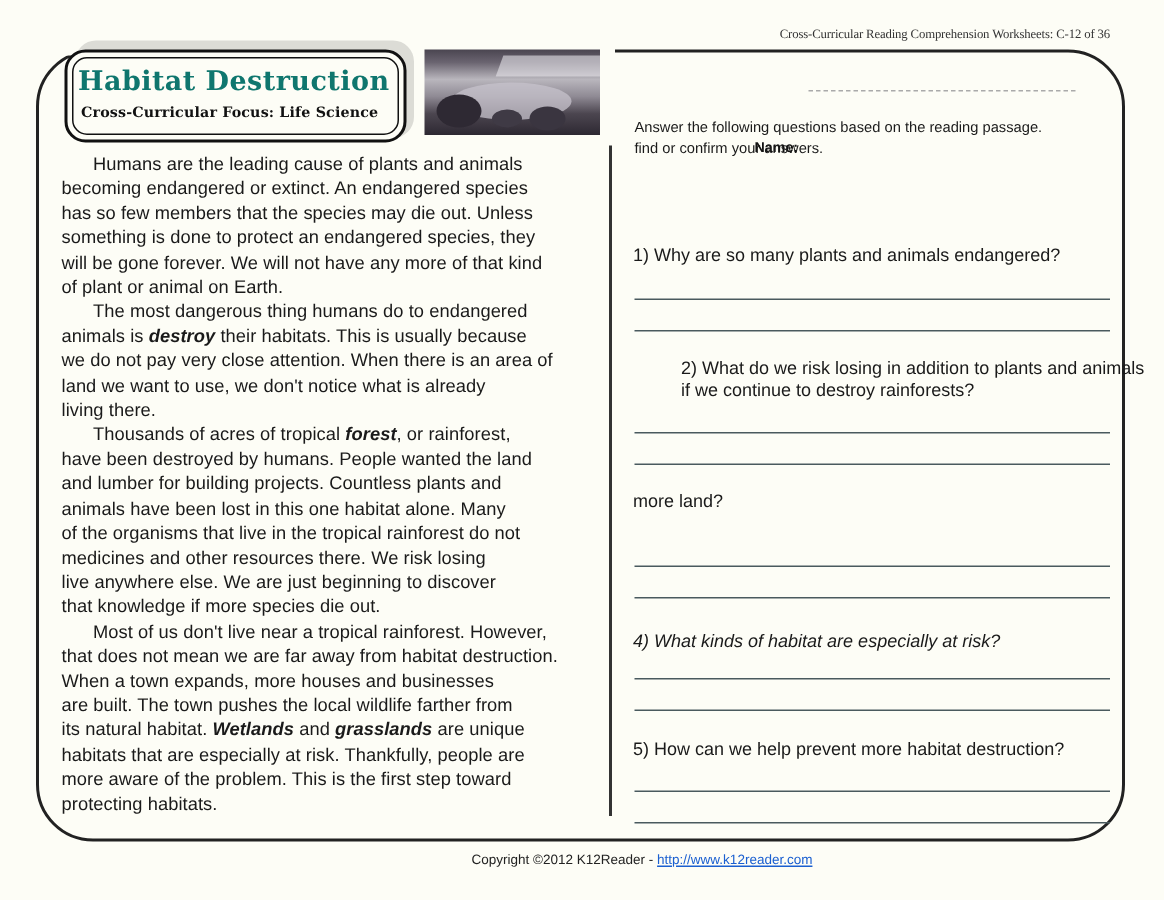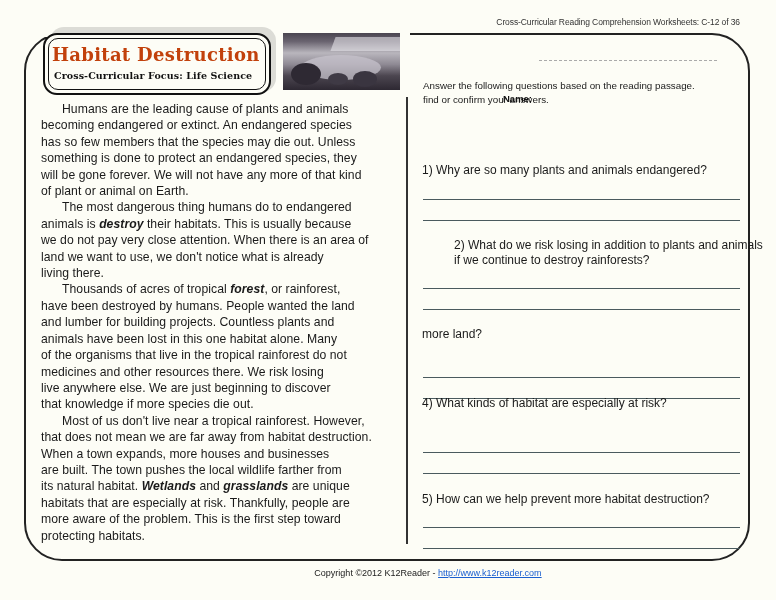--- a/index.html
+++ b/index.html
@@ -9,20 +9,21 @@
       overflow: hidden;
       position: relative;
       font-family: "Liberation Sans", sans-serif;
       color: #1a1a1a;
     }
     .header-meta {
       position: absolute; left: 480px; top: 17px; width: 260px;
       text-align: right;
       font-size: 8.5px; color: #333;
       letter-spacing: -0.1px;
+      font-family: Liberation Serif, serif;
     }
     
     .frame {
       position: absolute;
       left: 24px; top: 33px;
       width: 726px; height: 528px;
       border: 2px solid #222;
       border-radius: 38px 38px 38px 38px;
       box-sizing: border-box;
     }
@@ -41,21 +42,21 @@
       border: 2.5px solid #111; border-radius: 14px;
       box-sizing: border-box;
     }
     .title-box-inner {
       position: absolute; left: 3px; top: 3px; right: 3px; bottom: 3px;
       border: 1.2px solid #111; border-radius: 10px;
     }
     .title {
       position: absolute; left: 52px; top: 44px;
       font-family: "DejaVu Serif", serif; font-weight: bold;
-      font-size: 18px; letter-spacing: 0.3px; color: #c2410c;
+      font-size: 18px; letter-spacing: 0.3px; color: #0f766e;
     }
     .subtitle {
       position: absolute; left: 54px; top: 70px;
       font-family: "DejaVu Serif", serif; font-weight: bold;
       font-size: 9.5px; color: #111; letter-spacing: 0.1px;
     }
     .photo {
       position: absolute; left: 283px; top: 33px; width: 117px; height: 57px;
       background: linear-gradient(180deg, #4a4550 0%, #6a6470 15%, #b9b6bd 35%, #8f8a94 55%, #4c4650 75%, #2d2832 100%);
       overflow: hidden;
@@ -192,21 +193,21 @@
 </div>
 <div class="answer-line" style="top:288px;"></div>
 <div class="answer-line" style="top:309px;"></div>
 
 <div class="question" style="top:327px;">
   <span class="line">more land?</span>
 </div>
 <div class="answer-line" style="top:377px;"></div>
 <div class="answer-line" style="top:398px;"></div>
 
-<div class="question" style="top:396px;">
+<div class="question" style="top:420px;font-style:italic;">
   <span class="line">4) What kinds of habitat are especially at risk?</span>
 </div>
 <div class="answer-line" style="top:452px;"></div>
 <div class="answer-line" style="top:473px;"></div>
 
 <div class="question" style="top:492px;">
   <span class="line">5) How can we help prevent more habitat destruction?</span>
 </div>
 <div class="answer-line" style="top:527px;"></div>
 <div class="answer-line" style="top:548px;"></div>

